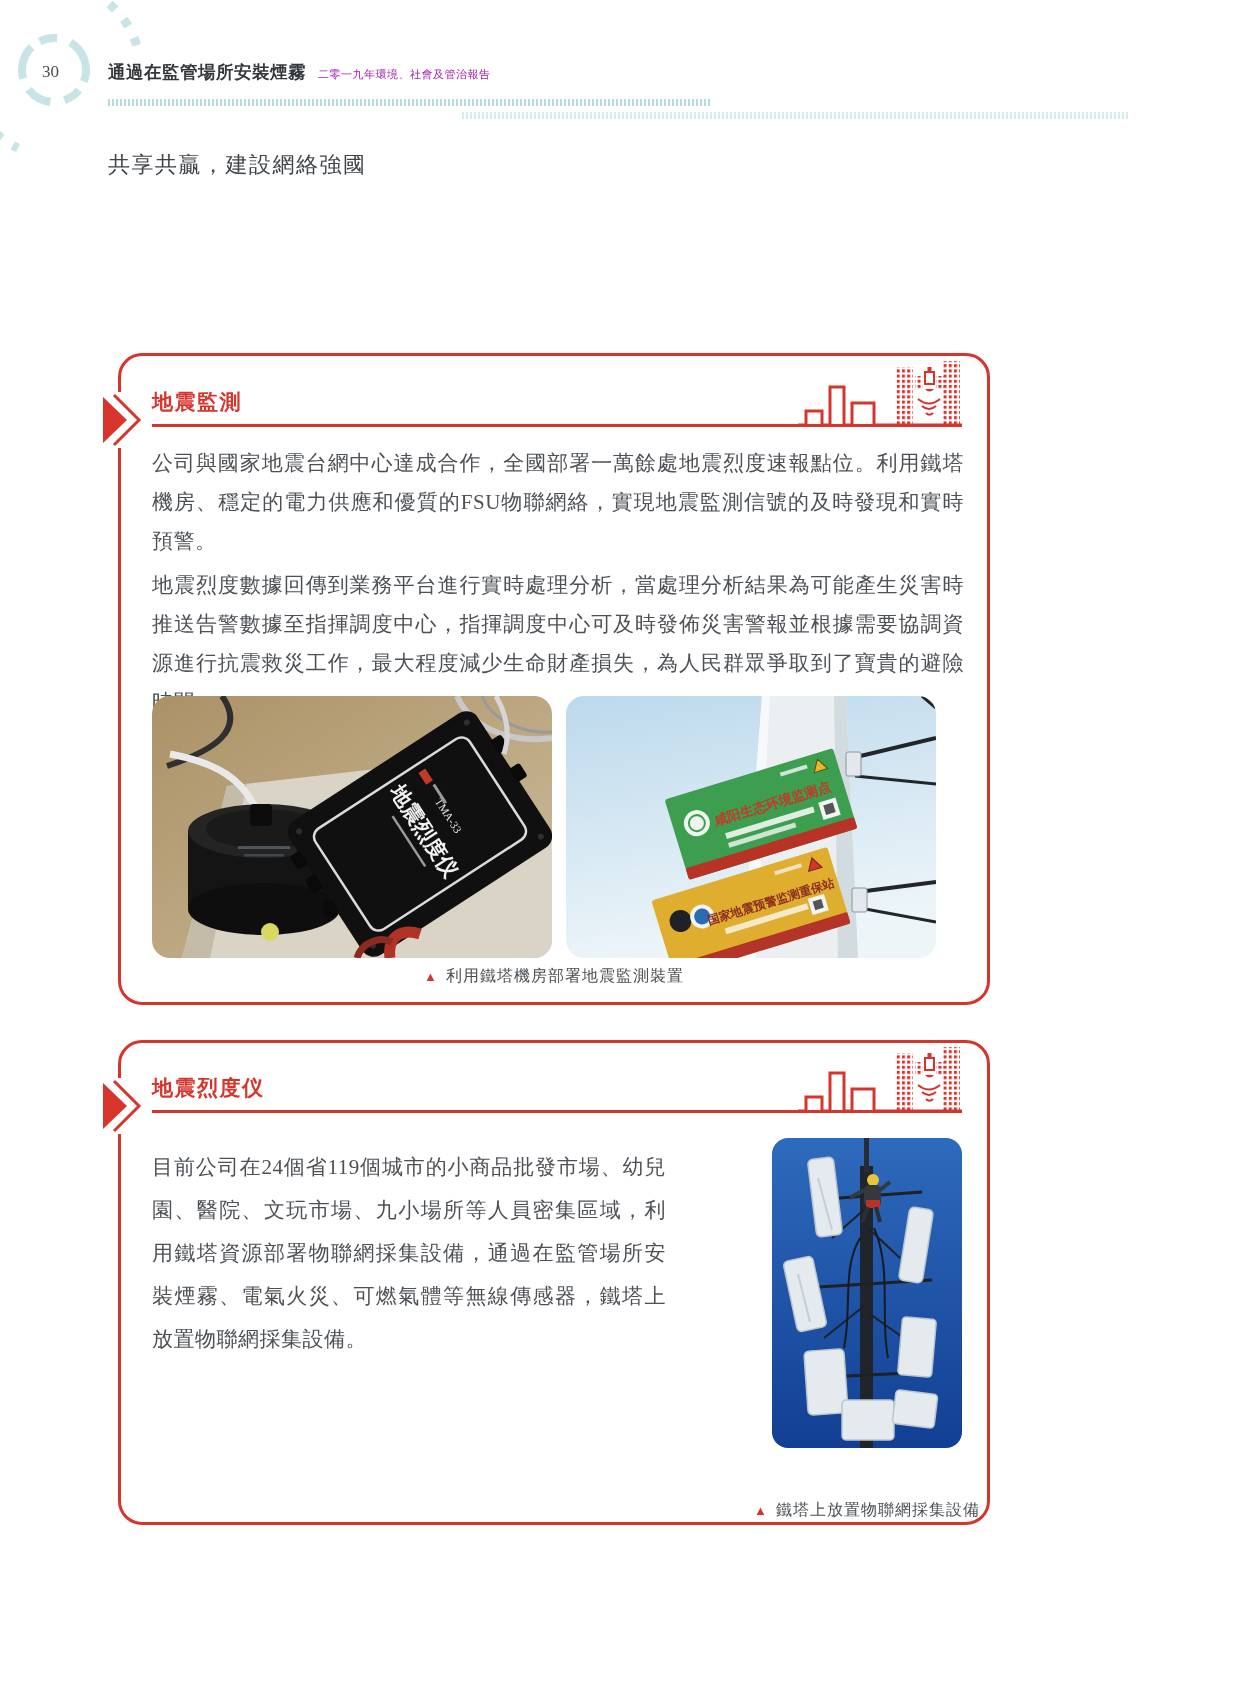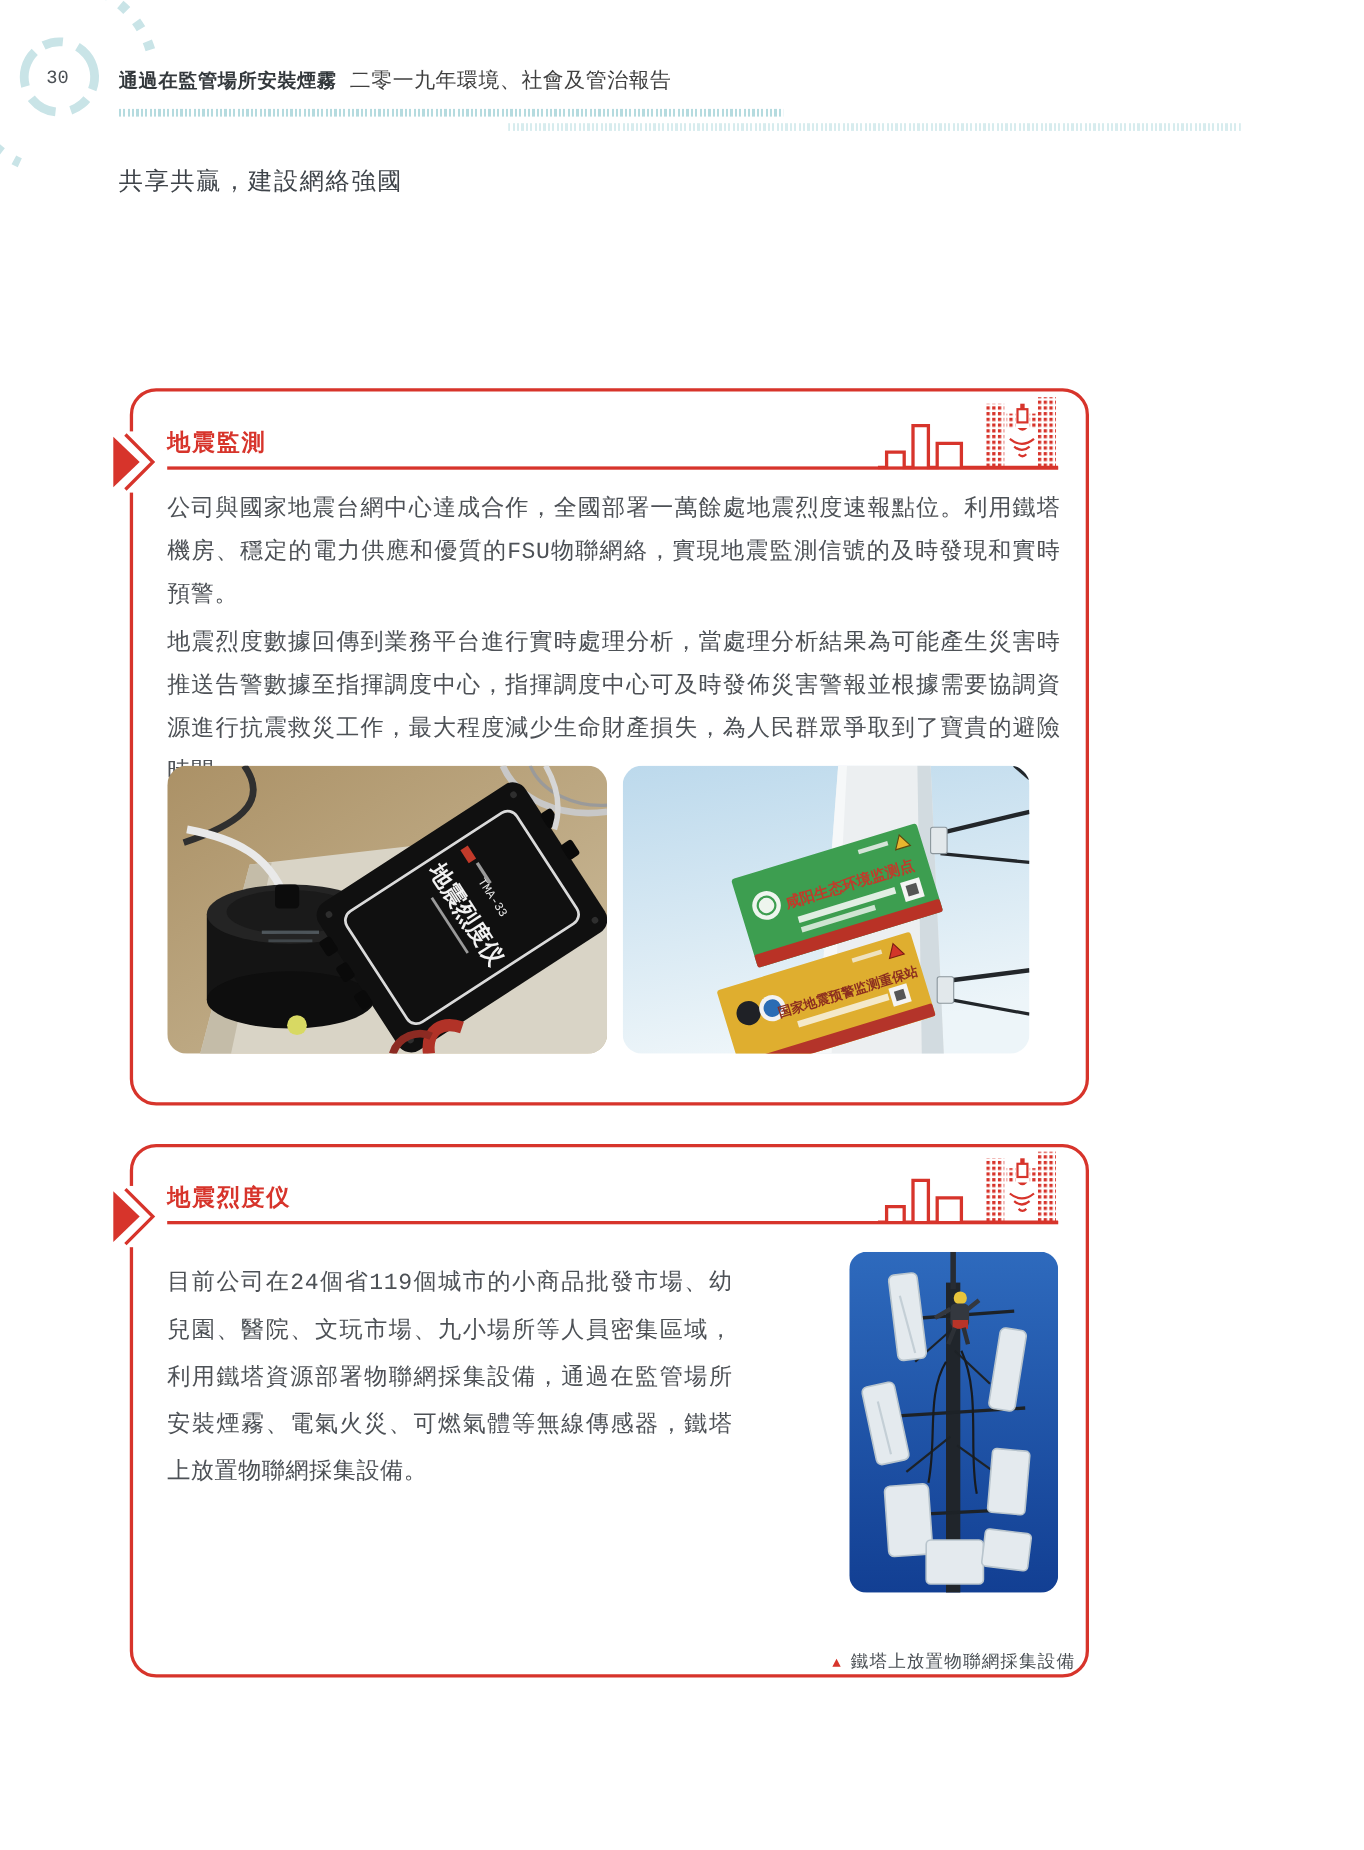--- a/index.html
+++ b/index.html
@@ -1,28 +1,28 @@
 <!DOCTYPE html>
 <html><head>
 <meta charset="utf-8">
 <style>
   html,body { margin:0; padding:0; background:#ffffff; }
   .page {
     position:relative; width:1128px; height:1682px; background:#ffffff;
     overflow:hidden;
-    font-family:Liberation Mono, monospace;
+    font-family:Liberation Serif, serif;
     color:#53575c;
   }
   .abs { position:absolute; }
 
   
   .page-number { font-size:17px; color:#4a4f54; }
   .hdr { display:flex; align-items:baseline; white-space:nowrap; }
   .hdr .company { font-size:17.5px; font-weight:bold; color:#33383c; letter-spacing:0.5px; }
-  .hdr .report  { font-size:19px; color:#404040; margin-left:12px; letter-spacing:0.5px; }
+  .hdr .report  { font-size:11px; color:#a21caf; margin-left:12px; letter-spacing:0.5px; }
   .rule-hatch   { height:7px; background:repeating-linear-gradient(90deg,#b5dbdf 0 2px,transparent 2px 4px); }
   .rule-hatch.light { background:repeating-linear-gradient(90deg,#d7ecee 0 2px,transparent 2px 4px); }
   .chapter-title { font-size:22px; color:#3e4349; letter-spacing:1.5px; }
 
   
   .red-tab {
     background:#d7342b; border-radius:14px 14px 0 0;
     color:#ffffff; font-size:22px; font-weight:bold; letter-spacing:2px;
     line-height:72px; padding-left:28px; box-sizing:border-box;
   }
@@ -204,20 +204,23 @@
         <text x="22" y="0" font-size="12" font-weight="bold" fill="#8c2e1f" text-anchor="middle">国家地震预警监测重保站</text>
         <rect x="-30" y="8" width="86" height="6" fill="#f6f0da" opacity="0.9"></rect>
         <rect x="58" y="4" width="17" height="17" fill="#f4f4f4"></rect>
           <rect x="62" y="8" width="9" height="9" fill="#555"></rect>
         <polygon points="74,-34 81,-22 67,-22" fill="#d23529" stroke="#7a1c14" stroke-width="1"></polygon>
         <rect x="34" y="-32" width="28" height="4" fill="#f0e8d0" opacity="0.9"></rect>
       </g>
     </svg>
   </div>
 
+  <div class="abs caption" style="left:118px; top:966px; width:872px;">
+    <span class="tri">▲</span><span>利用鐵塔機房部署地震監測裝置</span>
+  </div>
 
   <div class="abs red-box" style="left:118px; top:1040px; width:872px; height:485px;"></div>
 
   <div class="abs sec-heading" style="left:152px; top:1074px;">地震烈度仪</div>
   <div class="abs sec-rule" style="left:152px; top:1110px; width:810px;"></div>
 
   <svg class="abs" style="left:798px; top:1045px;" width="164" height="68" viewBox="0 0 164 68">
     <defs>
       <pattern id="win2" width="5.2" height="5.2" patternUnits="userSpaceOnUse">
         <rect width="3" height="3" fill="#d7342b"></rect>

